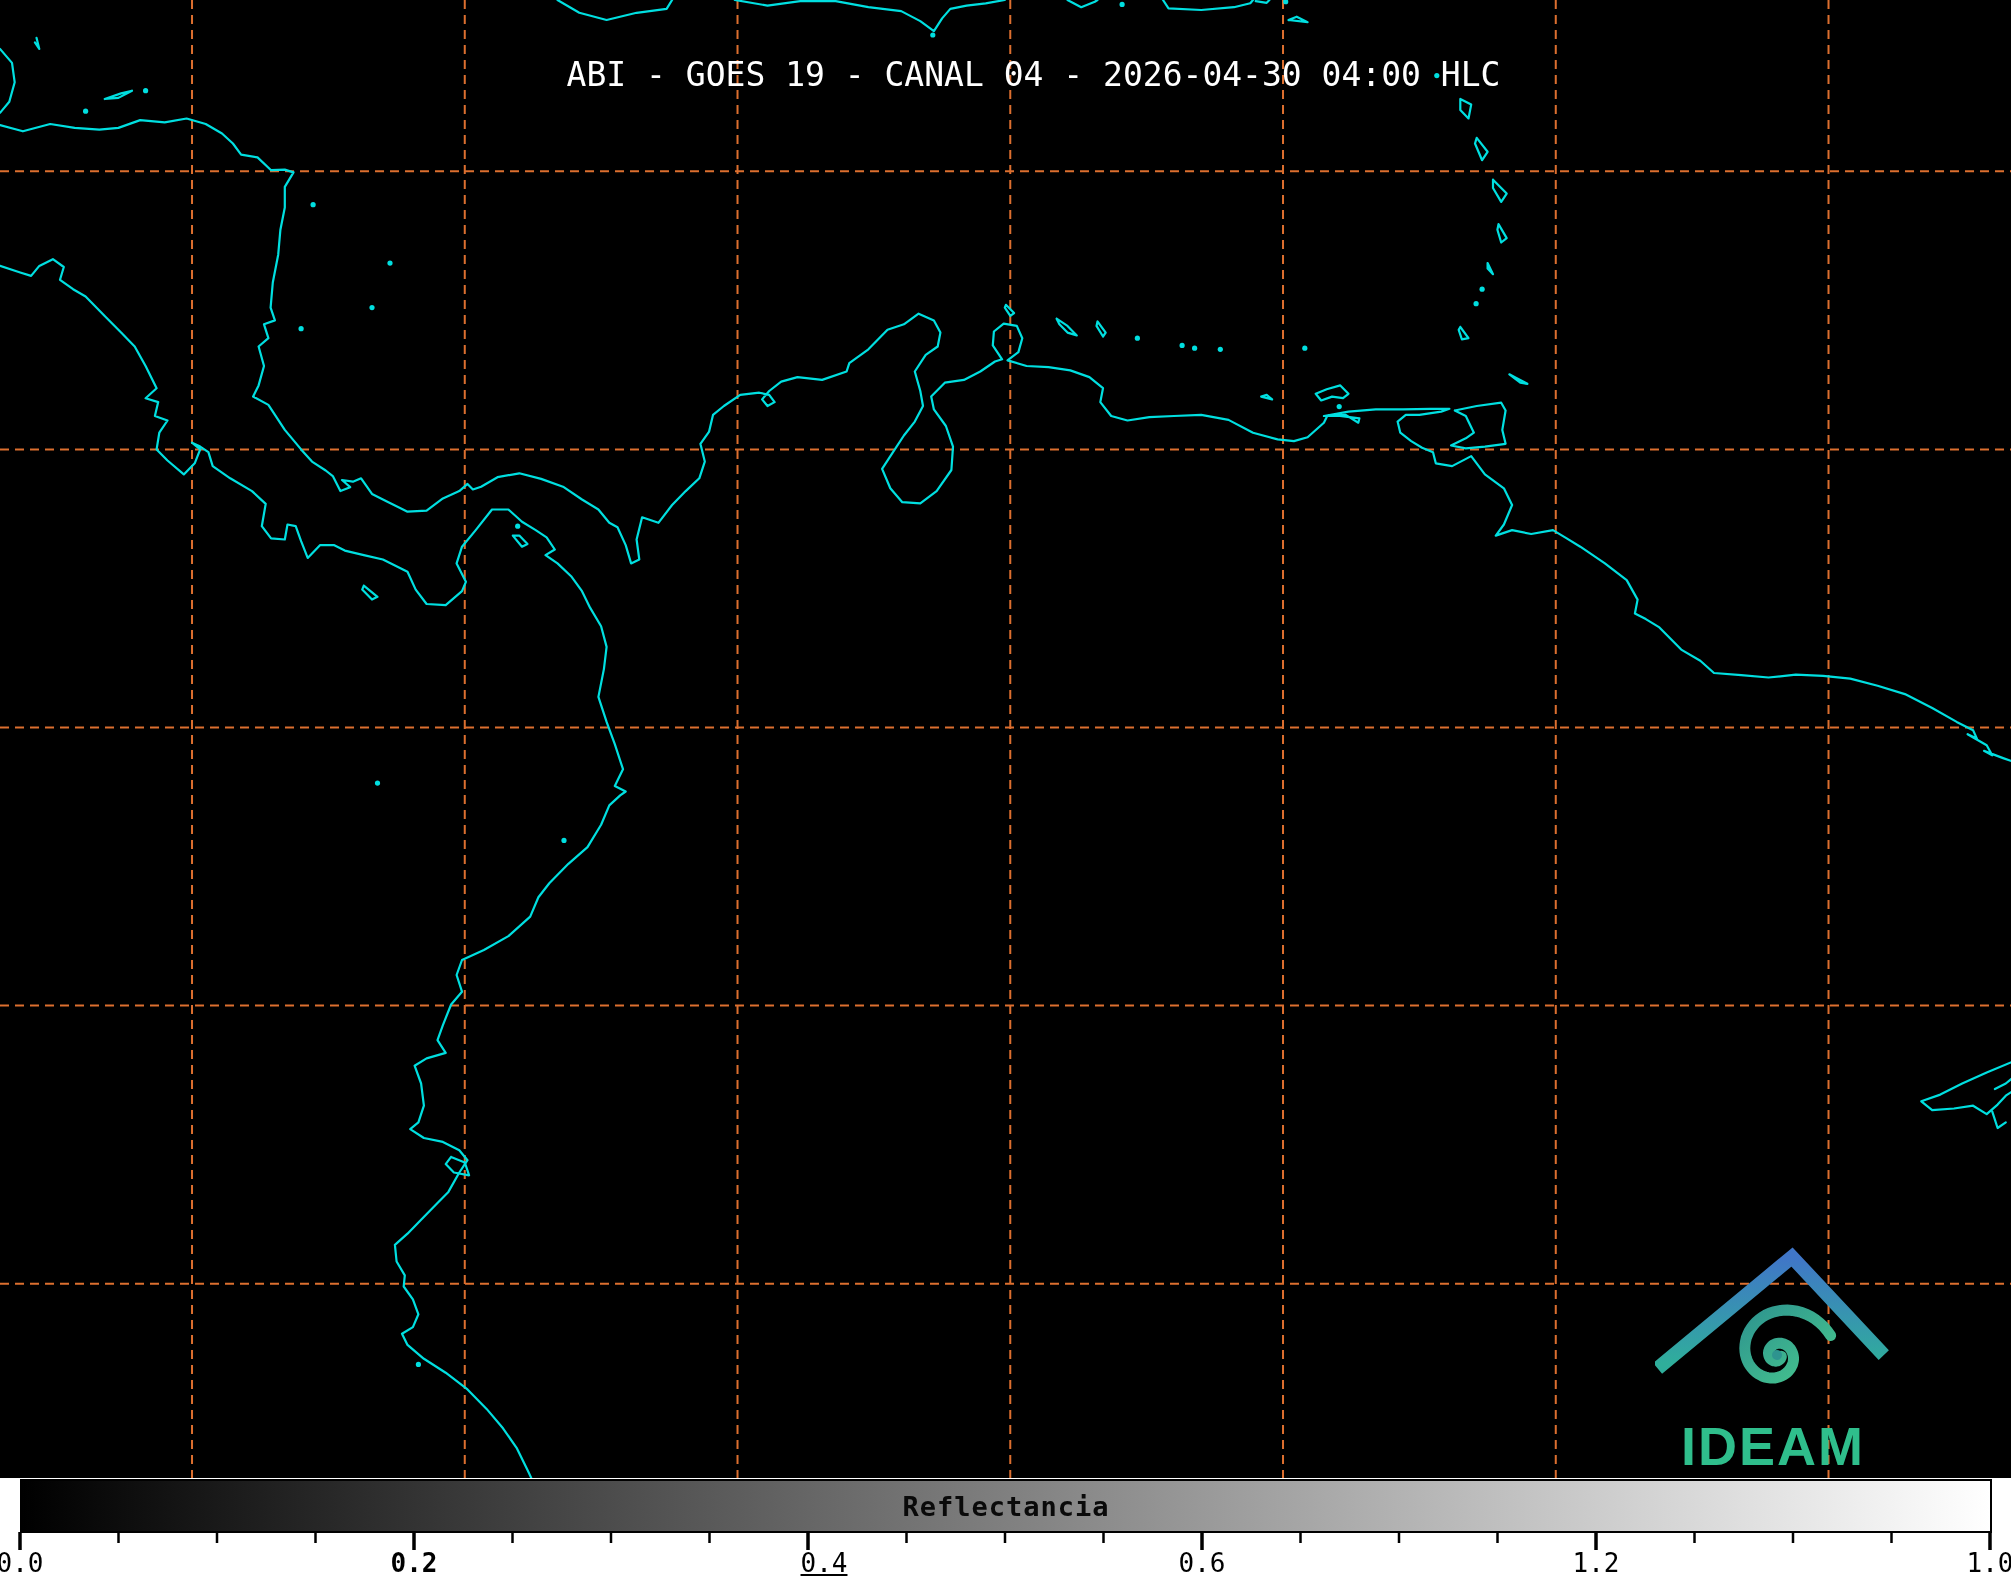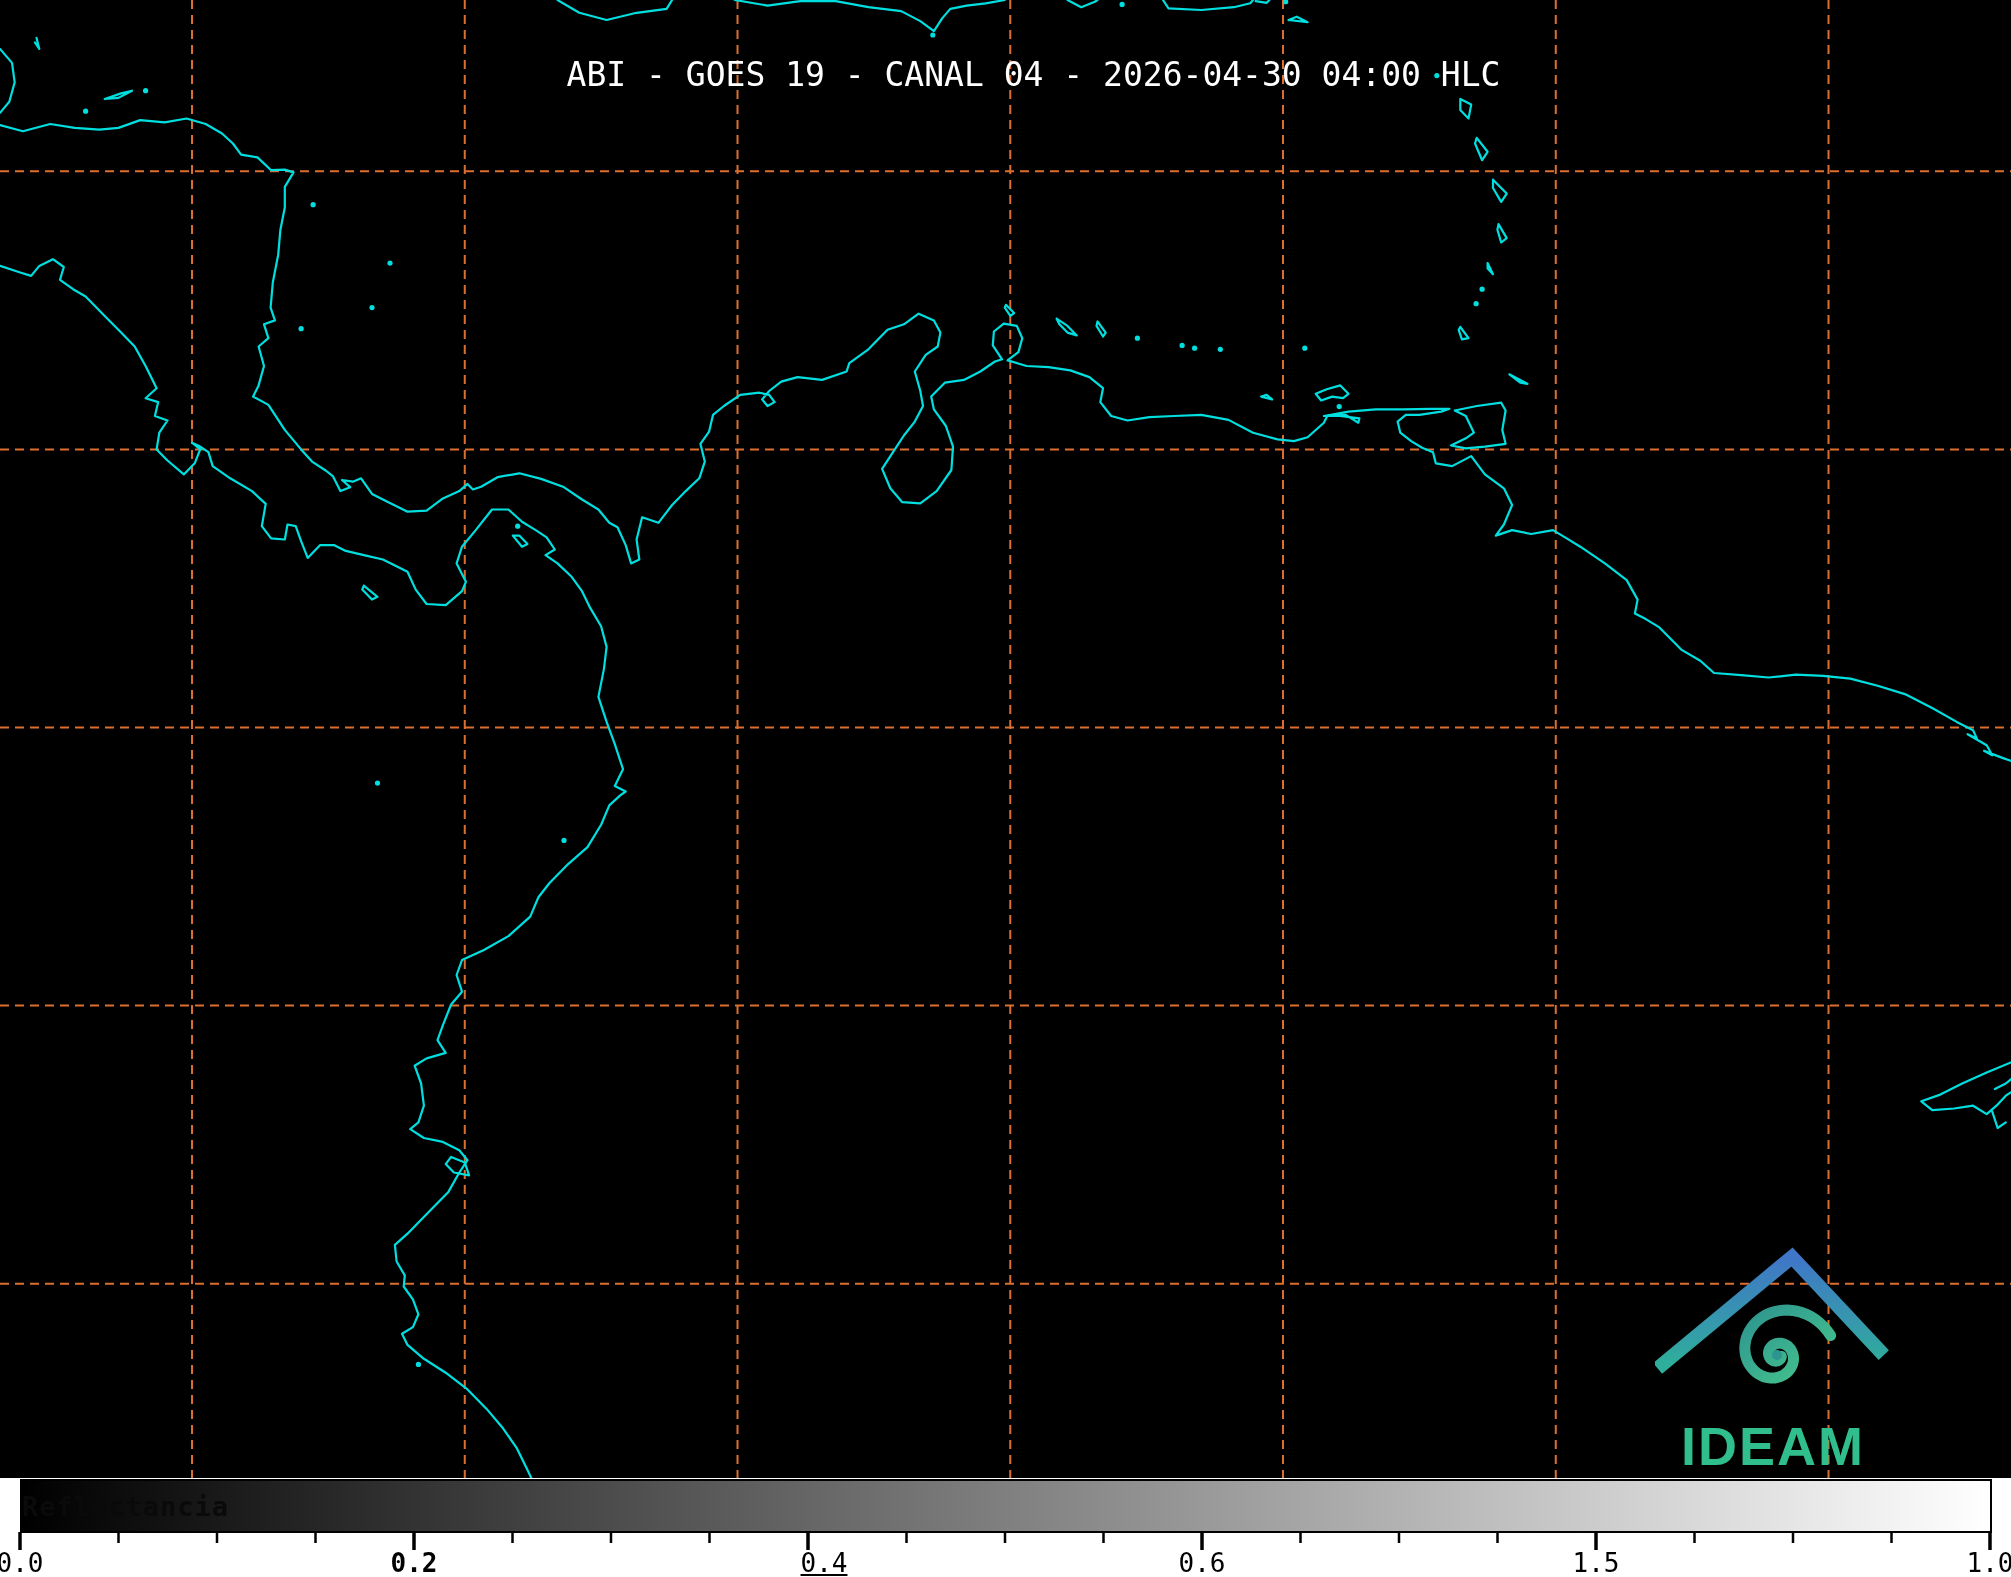--- a/index.html
+++ b/index.html
@@ -6,21 +6,21 @@
   .stage{position:relative;width:2011px;height:1577px;overflow:hidden;background:#a16207;
          font-family:"DejaVu Sans Mono",monospace;}
   .map-area{position:absolute;left:0;top:0;width:2011px;height:1478px;background:#000;overflow:hidden;}
   #map-svg{position:absolute;left:0;top:0;}
   .map-title{position:absolute;left:0;right:0;top:55px;text-align:center;transform:translateX(28px);
              color:#ffffff;font-size:33px;letter-spacing:0px;white-space:pre;}
   .logo{position:absolute;left:1655px;top:1243px;}
   .cbar-area{position:absolute;left:0;top:1478px;width:2011px;height:99px;background:#ffffff;}
   .cbar{position:absolute;left:20px;top:1px;width:1968px;height:50px;border:2px solid #000;
         background:linear-gradient(to right,#000000,#ffffff);
-        display:flex;align-items:center;}
+        display:flex;align-items:center;justify-content:center;}
   .cbar-label{color:#0a0a0a;font-size:27px;font-weight:bold;letter-spacing:1px;}
   .cbar-ticks{position:absolute;left:0;top:54px;}
   .tick-label{position:absolute;top:70px;width:90px;margin-left:-45px;text-align:center;
               color:#000;font-size:26px;}
 </style>
 </head>
 <body>
 
 <div class="stage">
 
@@ -141,18 +141,18 @@
         <line x1="1694.5000000000005" y1="0" x2="1694.5000000000005" y2="11" stroke="#000" stroke-width="2.5"></line>
         <line x1="1793.0000000000005" y1="0" x2="1793.0000000000005" y2="11" stroke="#000" stroke-width="2.5"></line>
         <line x1="1891.5000000000007" y1="0" x2="1891.5000000000007" y2="11" stroke="#000" stroke-width="2.5"></line>
         <line x1="1990.0000000000005" y1="0" x2="1990.0000000000005" y2="18" stroke="#000" stroke-width="3.5"></line>
       </svg>
     <div id="cbar-labels">
         <div class="tick-label" style="left: 20px;">0.0</div>
         <div class="tick-label" style="left: 414px; font-weight: bold;">0.2</div>
         <div class="tick-label" style="left: 824px; text-decoration: underline;">0.4</div>
         <div class="tick-label" style="left: 1202px;">0.6</div>
-        <div class="tick-label" style="left: 1596px;">1.5</div>
+        <div class="tick-label" style="left: 1596px;">1.2</div>
         <div class="tick-label" style="left: 1990px;">1.0</div>
       </div>
   </div>
 
 </div>
 
 </body></html>

